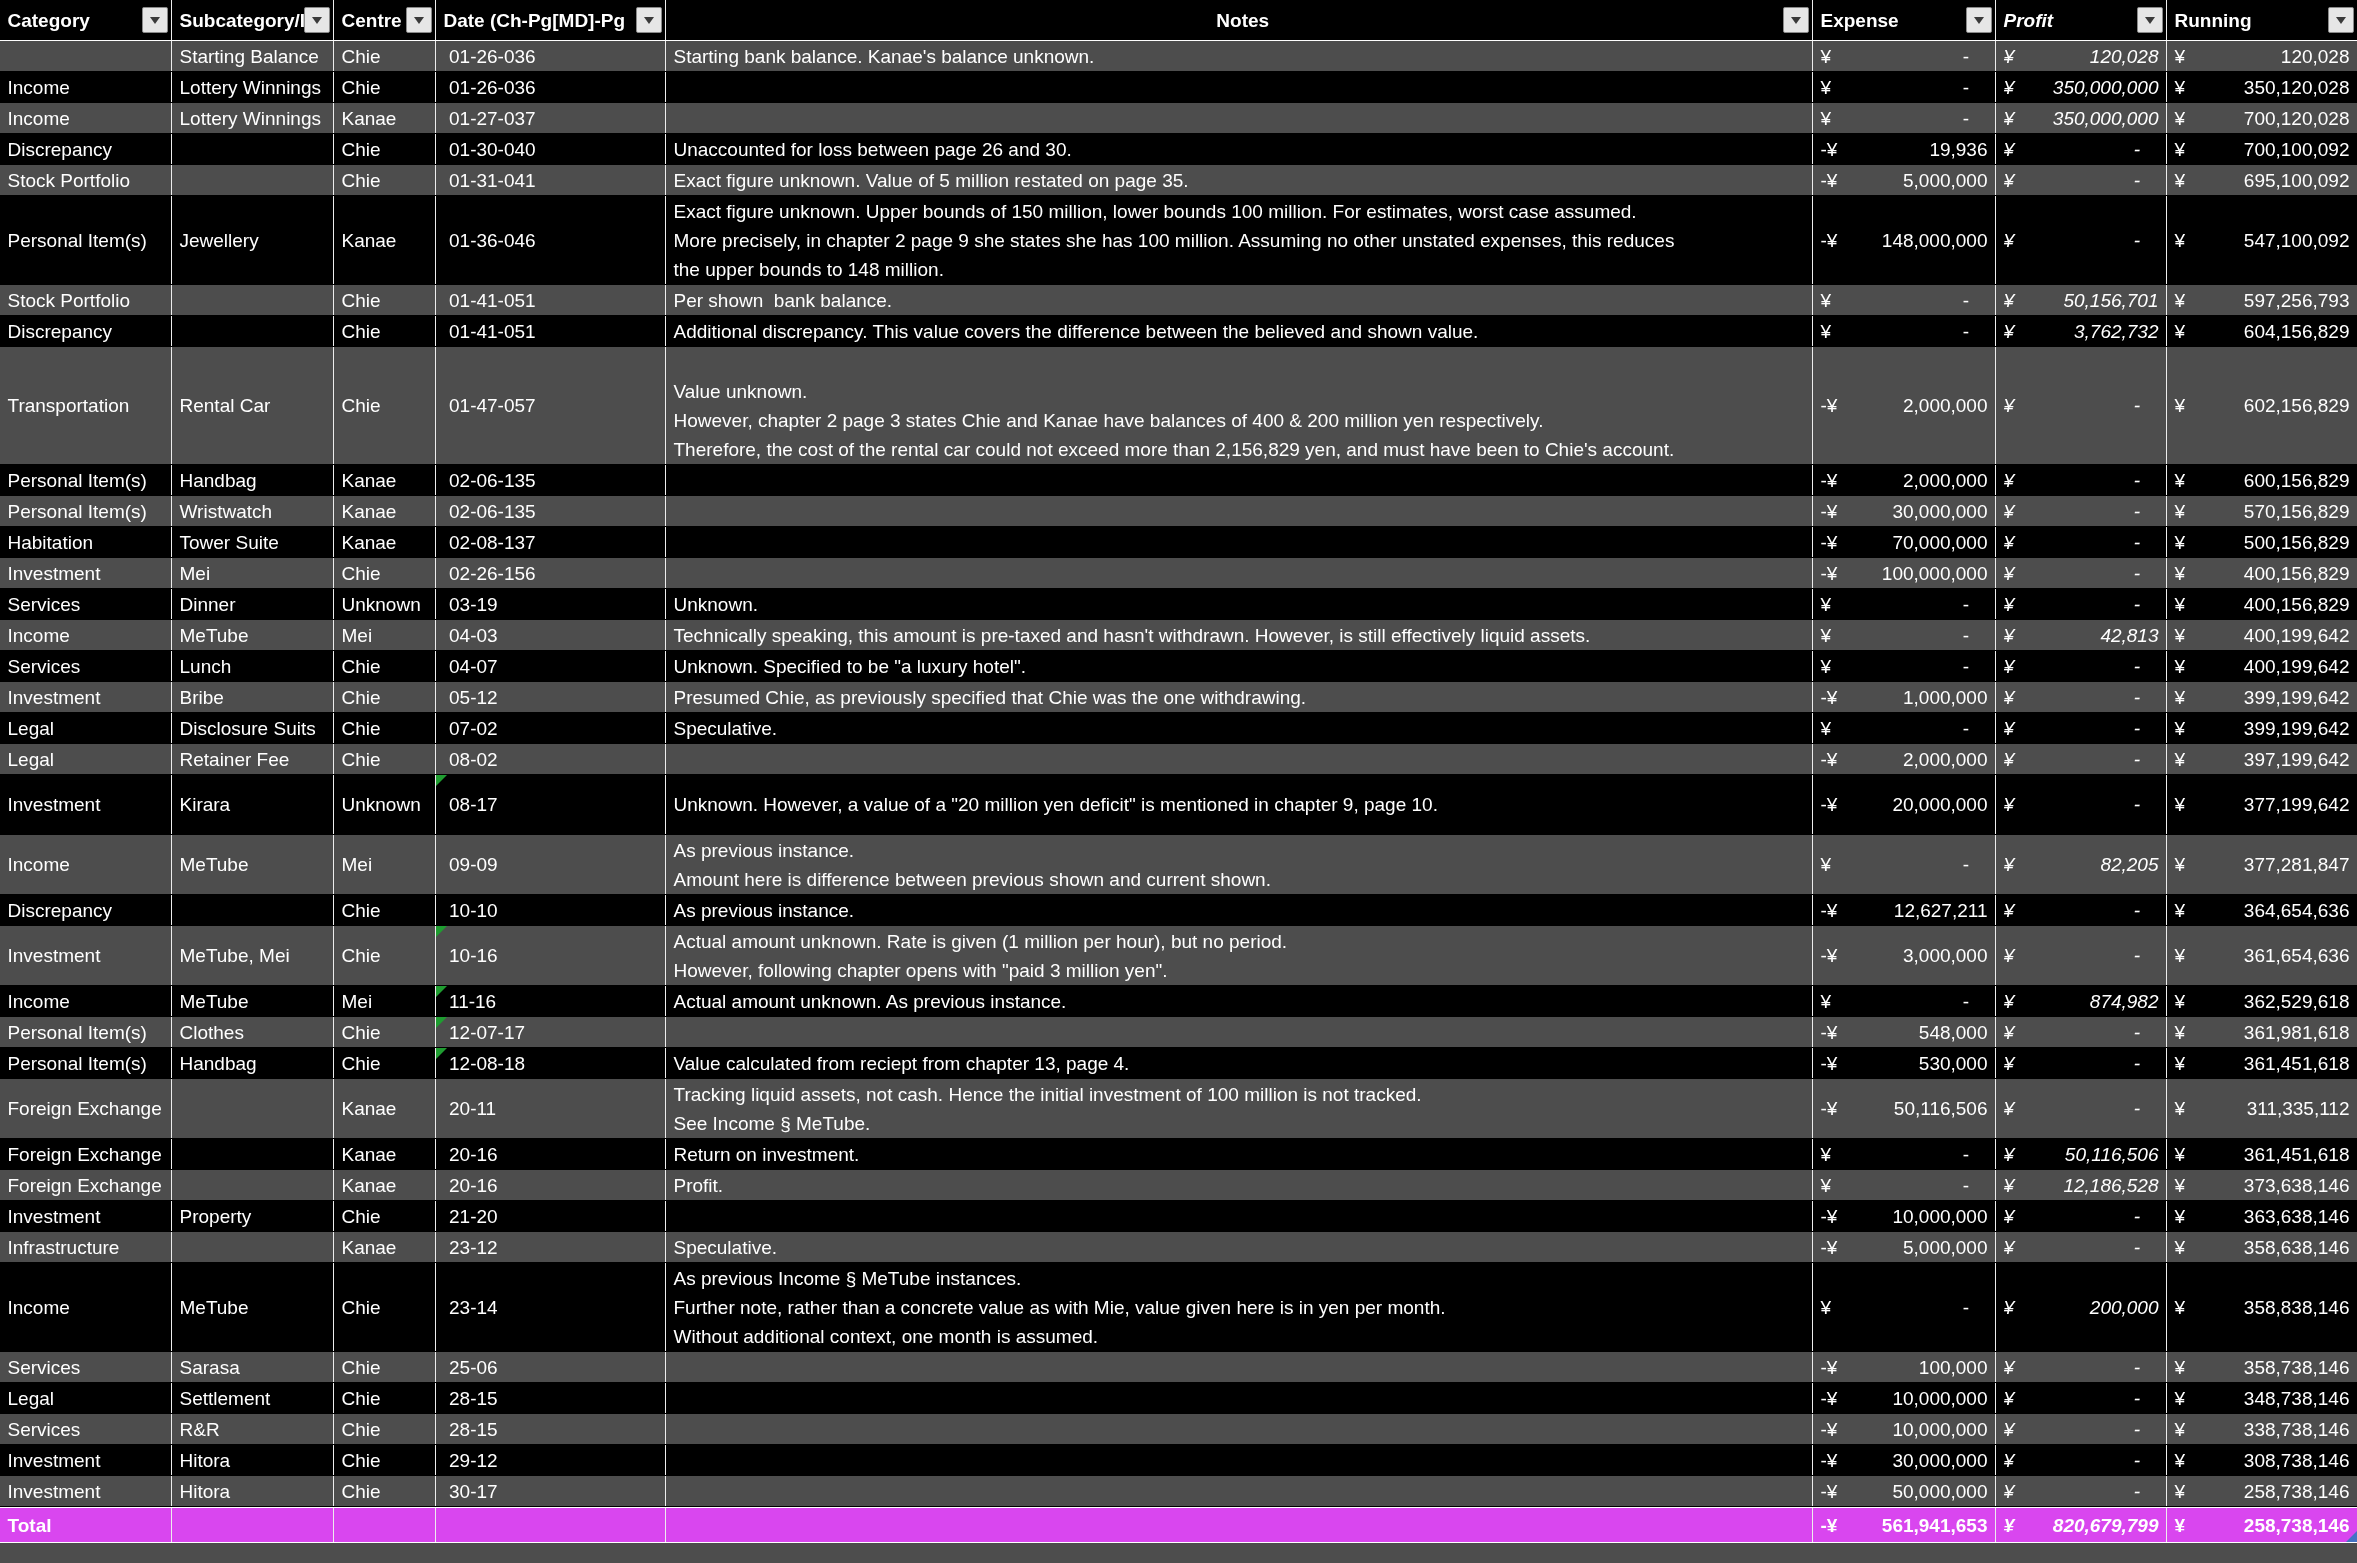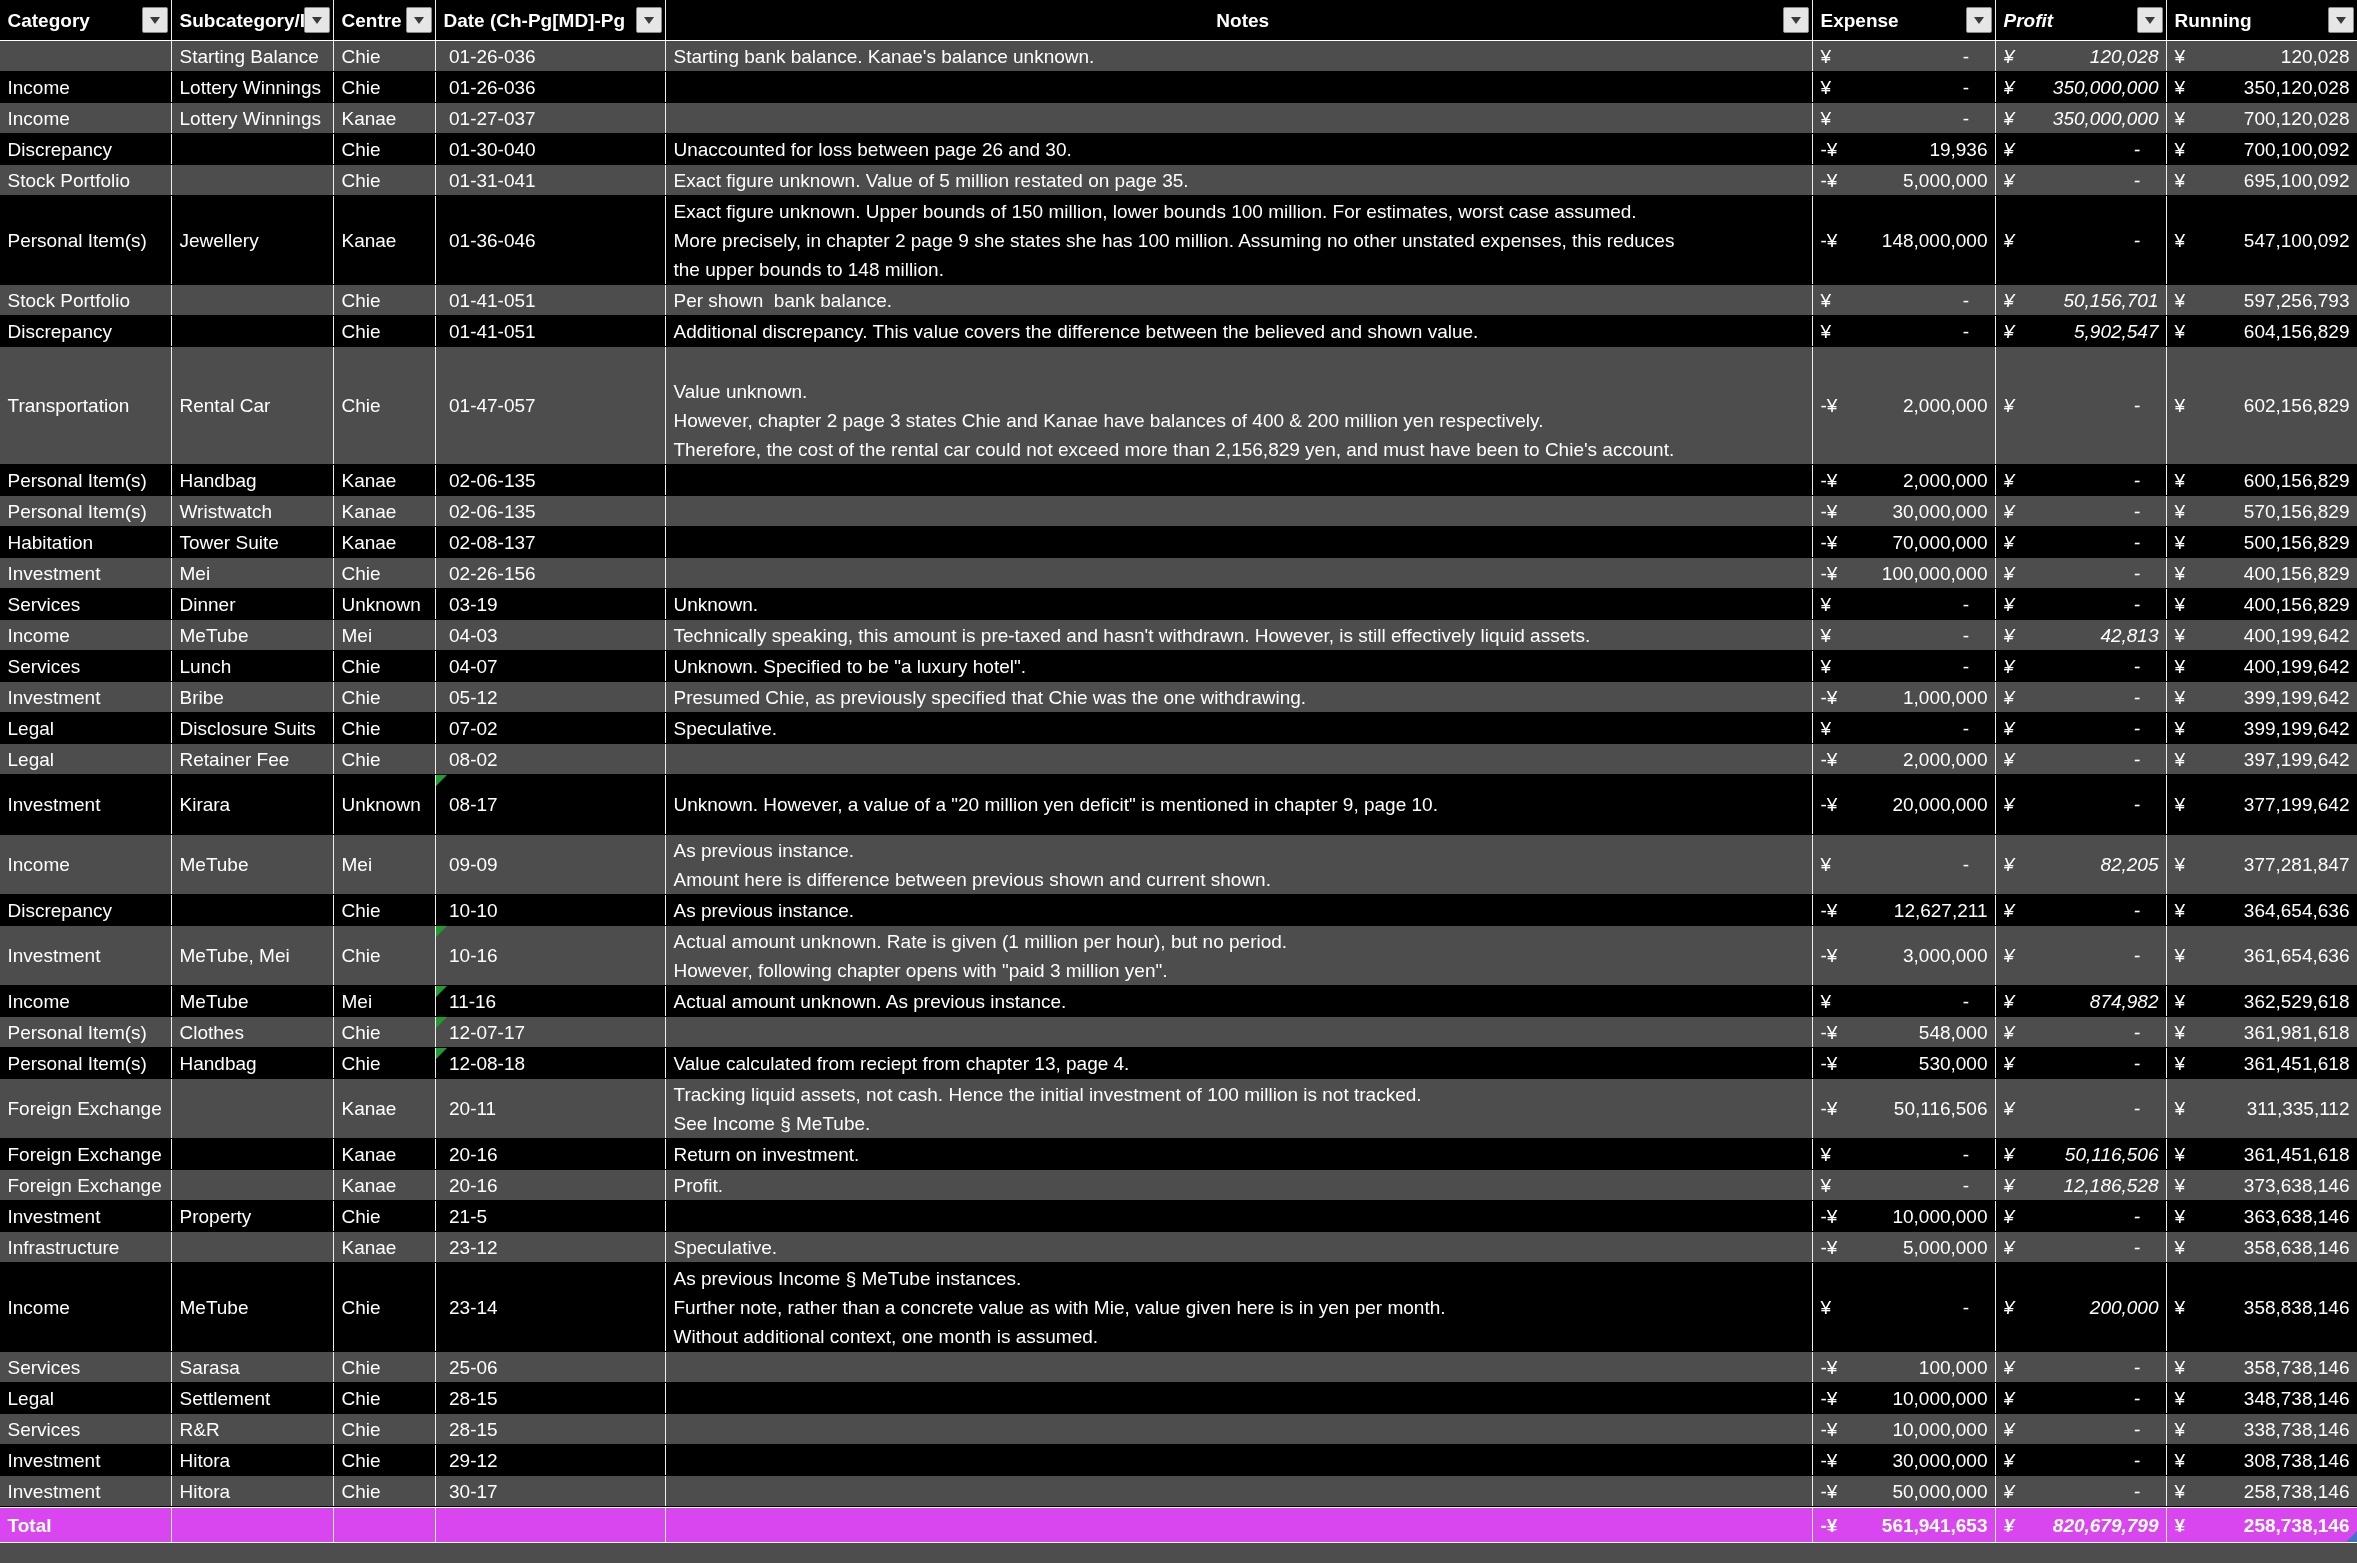--- a/index.html
+++ b/index.html
@@ -315,21 +315,21 @@
         </div>
     <div class="cell c-notes">
           <div class="note-line">Additional discrepancy. This value covers the difference between the believed and shown value.</div>
         </div>
     <div class="cell c-exp money">
       <span class="sym">¥</span>
       <span class="amt dash">-</span>
     </div>
     <div class="cell c-prof money">
       <span class="sym">¥</span>
-      <span class="amt">5,902,547</span>
+      <span class="amt">3,762,732</span>
     </div>
     <div class="cell c-run money">
       <span class="sym">¥</span>
       <span class="amt">604,156,829</span>
     </div>
   </div>
 
   <div class="row gray" style="height: 118px;">
     <div class="cell c-cat">
           <span>Transportation</span>
@@ -958,21 +958,21 @@
     <div class="cell c-cat">
           <span>Investment</span>
         </div>
     <div class="cell c-sub">
           <span>Property</span>
         </div>
     <div class="cell c-centre">
           <span>Chie</span>
         </div>
     <div class="cell c-date">
-          <span>21-5</span>
+          <span>21-20</span>
         </div>
     <div class="cell c-notes"></div>
     <div class="cell c-exp money">
       <span class="sym">-¥</span>
       <span class="amt">10,000,000</span>
     </div>
     <div class="cell c-prof money">
       <span class="sym">¥</span>
       <span class="amt dash">-</span>
     </div>

